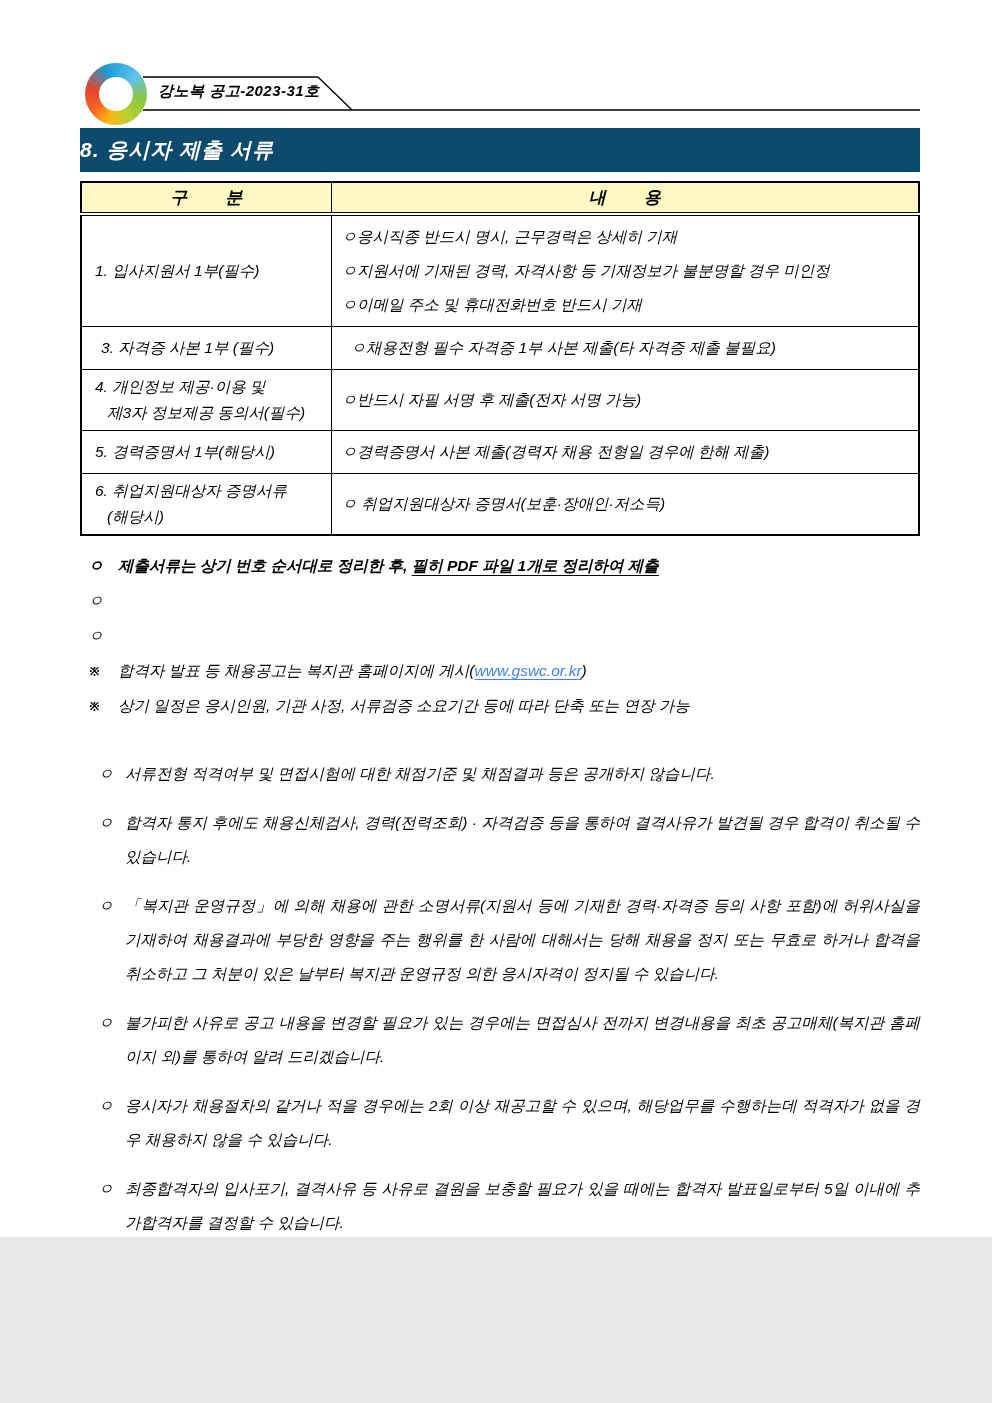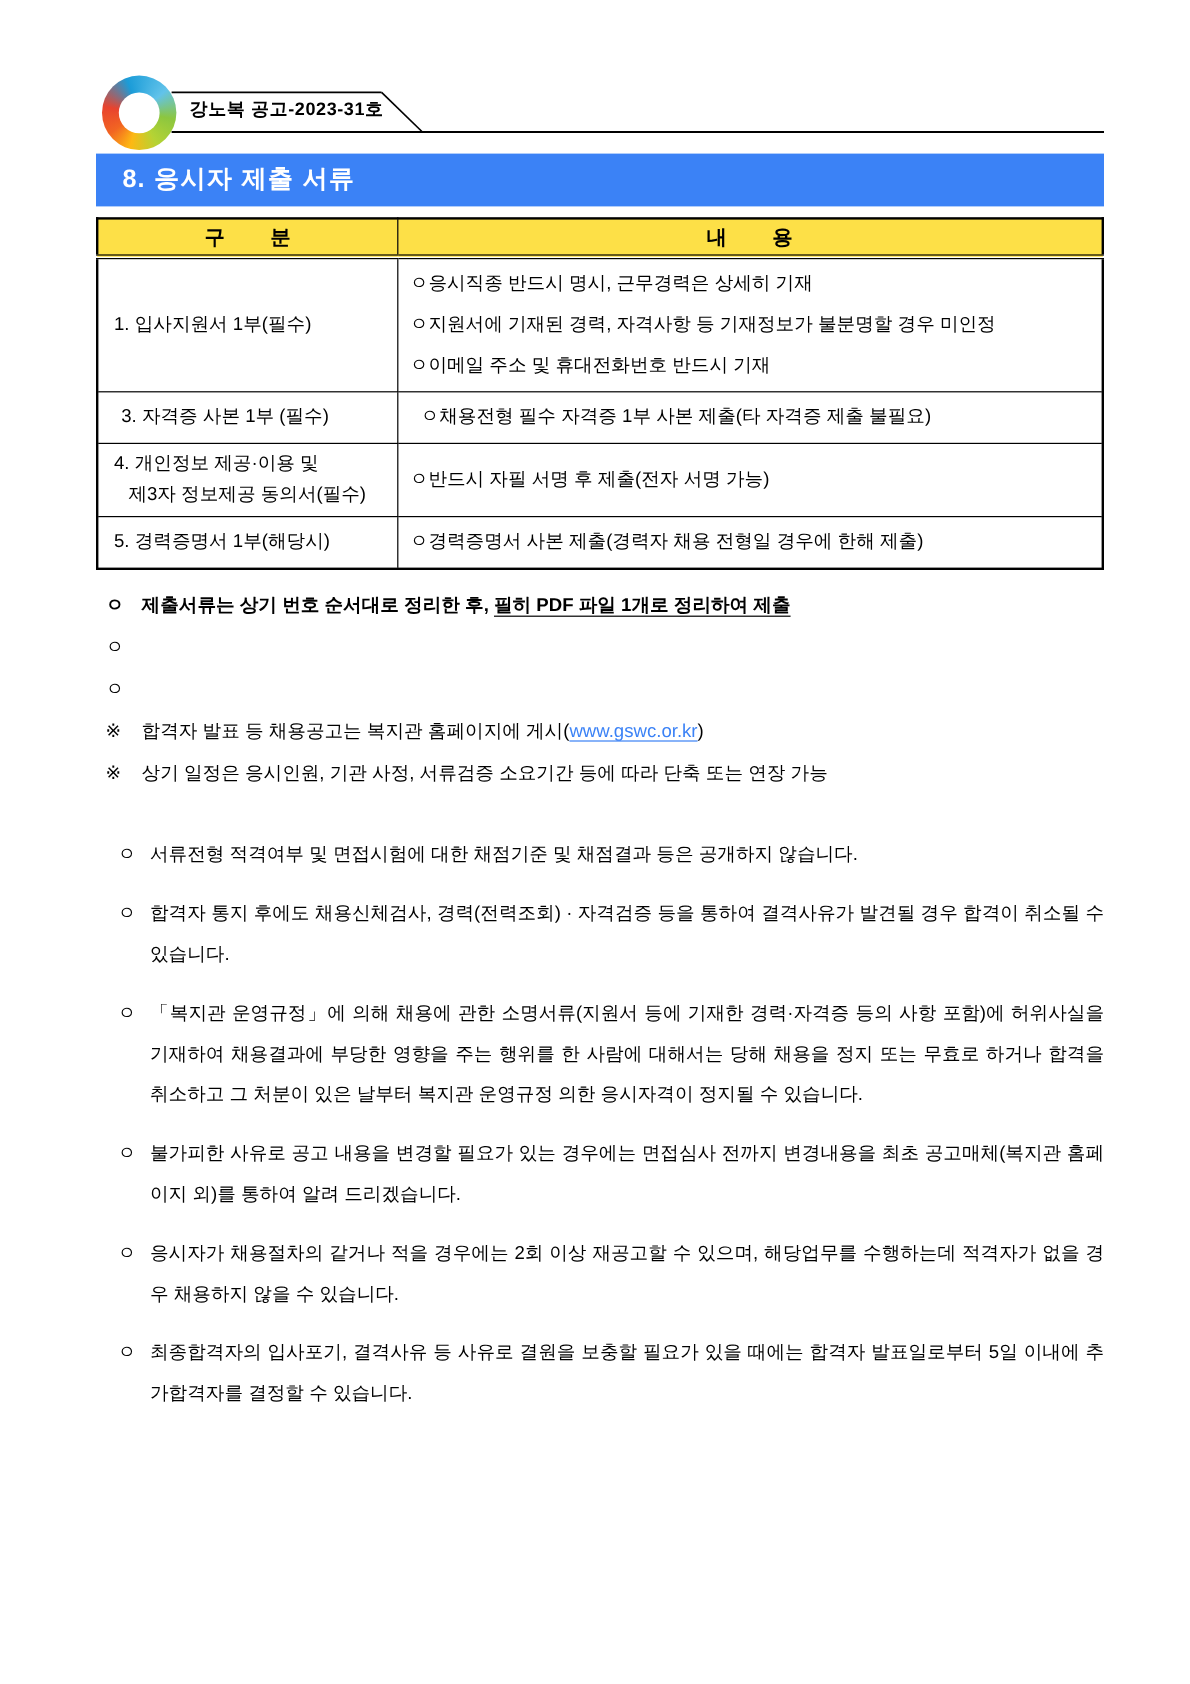--- a/index.html
+++ b/index.html
@@ -1,23 +1,24 @@
 <!DOCTYPE html>
 <html><head>
 <meta charset="utf-8">
 <style>
   * { margin: 0; padding: 0; box-sizing: border-box; }
   body { background: #e8e8e8; font-family: "Liberation Sans", "DejaVu Sans", sans-serif; }
   .page {
     position: relative;
-    width: 992px; height: 1403px;
+    width: 992px; height: 1237px;
     margin: 0 auto;
     background: #ffffff;
     color: #000;
     overflow: hidden;
+    font-style: italic;
   }
   
   .hdr { position: relative; height: 128px; }
   .logo {
     position: absolute; left: 85px; top: 63px;
     width: 62px; height: 62px; border-radius: 50%;
     background: conic-gradient(from -20deg,
       #1b9cd8 0deg, #62c3ea 70deg, #8cc63f 120deg, #b5d334 170deg,
       #fdb813 215deg, #f26522 255deg, #e8432e 300deg, #1b9cd8 360deg);
   }
@@ -26,36 +27,36 @@
     width: 34px; height: 34px; border-radius: 50%; background: #fff;
   }
   .hdr-lines { position: absolute; left: 0; top: 0; width: 992px; height: 128px; }
   .doc-number {
     position: absolute; left: 158px; top: 82px;
     font-size: 15px; font-weight: bold; letter-spacing: 0.5px;
   }
   
   .banner {
     margin: 0 72px 0 80px; width: 840px; height: 44px;
-    background: #3b82f6; color: #ffffff;
+    background: #0c4a6e; color: #ffffff;
     font-size: 21px; font-weight: bold;
-    line-height: 44px; padding-left: 22px; letter-spacing: 1px;
+    line-height: 44px; letter-spacing: 1px;
   }
   .banner-8 { margin-top: 0; }
   .banner-9 { margin-top: 16px; }
   
   table.doc-table {
     margin: 9px 72px 0 80px; width: 840px;
     border-collapse: collapse;
     font-size: 15.5px;
   }
   table.doc-table { border: 2px solid #000; }
   table.doc-table th, table.doc-table td { border: 1px solid #000; }
   table.doc-table thead th {
-    background: #fde047;
+    background: #fef9c3;
     height: 32px; font-size: 17px; font-weight: bold;
     text-align: center; white-space: pre;
     border-bottom: 4px double #000;
   }
   td.cat { width: 250px; padding: 4px 6px 4px 13px; vertical-align: middle; }
   td.cont { padding: 4px 6px 4px 10px; vertical-align: middle; }
   .cat-line { line-height: 26px; }
   .cat-line + .cat-line { padding-left: 12px; }
   .item-line { line-height: 34px; white-space: nowrap; }
   tr.r1 td { height: 108px; }
@@ -132,20 +133,29 @@
         </td>
       </tr>
       <tr class="r5">
         <td class="cat">
           <div class="cat-line">5. 경력증명서 1부(해당시)</div>
         </td>
         <td class="cont">
           <div class="item-line">ㅇ경력증명서 사본 제출(경력자 채용 전형일 경우에 한해 제출)</div>
         </td>
       </tr>
+      <tr class="r6">
+        <td class="cat">
+          <div class="cat-line">6. 취업지원대상자 증명서류</div>
+          <div class="cat-line">(해당시)</div>
+        </td>
+        <td class="cont">
+          <div class="item-line">ㅇ  취업지원대상자 증명서(보훈·장애인·저소득)</div>
+        </td>
+      </tr>
     </tbody>
   </table>
 
   <div class="notes">
     <div class="note bold">
       <span class="marker">ㅇ</span>
       <span><span>제출서류는 상기 번호 순서대로 정리한 후, </span><span class="u">필히 PDF 파일 1개로 정리하여 제출</span></span>
     </div>
     <div class="note">
       <span class="marker">ㅇ</span>

